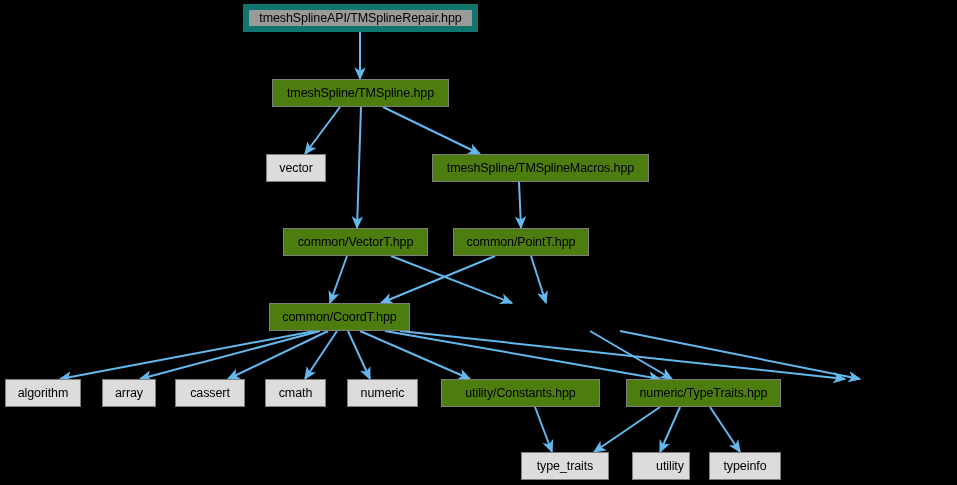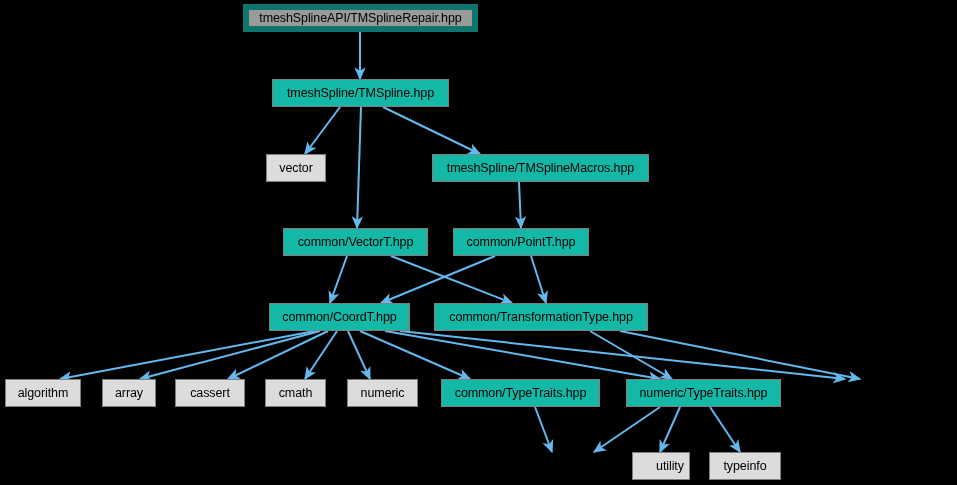--- a/index.html
+++ b/index.html
@@ -32,21 +32,21 @@
     font-size: 12.5px;
     color: #000000;
     white-space: nowrap;
     letter-spacing: -0.1px;
     z-index: 5;
   }
   .node.sys {
     background: #dcdcdc;
   }
   .node.proj {
-    background: #14b8a6;
+    background: #4d7c0f;
   }
   .node.root {
     background: #9a9a9a;
     border: 6px solid #0f766e;
   }
   .node-label {
     pointer-events: none;
   }
 </style>
 </head>
@@ -97,43 +97,43 @@
     </div>
     <div class="node proj" style="left: 283px; top: 228px; width: 145px; height: 28px;">
       <span class="node-label">common/VectorT.hpp</span>
     </div>
     <div class="node proj" style="left: 453px; top: 228px; width: 136px; height: 28px;">
       <span class="node-label">common/PointT.hpp</span>
     </div>
     <div class="node proj" style="left: 269px; top: 303px; width: 141px; height: 28px;">
       <span class="node-label">common/CoordT.hpp</span>
     </div>
-    <div class="node proj" style="left: 434px; top: 303px; width: 214px; height: 28px;">
-      <span class="node-label">common/TransformationType.hpp</span>
-    </div>
     <div class="node sys" style="left: 5px; top: 379px; width: 76px; height: 28px;">
       <span class="node-label">algorithm</span>
     </div>
     <div class="node sys" style="left: 102px; top: 379px; width: 54px; height: 28px;">
       <span class="node-label">array</span>
     </div>
     <div class="node sys" style="left: 175px; top: 379px; width: 70px; height: 28px;">
       <span class="node-label">cassert</span>
     </div>
     <div class="node sys" style="left: 265px; top: 379px; width: 61px; height: 28px;">
       <span class="node-label">cmath</span>
     </div>
     <div class="node sys" style="left: 347px; top: 379px; width: 71px; height: 28px;">
       <span class="node-label">numeric</span>
     </div>
     <div class="node proj" style="left: 441px; top: 379px; width: 159px; height: 28px;">
-      <span class="node-label">common/TypeTraits.hpp</span>
+      <span class="node-label">utility/Constants.hpp</span>
     </div>
     <div class="node proj" style="left: 626px; top: 379px; width: 155px; height: 28px;">
       <span class="node-label">numeric/TypeTraits.hpp</span>
+    </div>
+    <div class="node sys" style="left: 521px; top: 452px; width: 88px; height: 28px;">
+      <span class="node-label">type_traits</span>
     </div>
     <div class="node sys" style="left: 632px; top: 452px; width: 58px; height: 28px; padding-left: 18px;">
       <span class="node-label">utility</span>
     </div>
     <div class="node sys" style="left: 709px; top: 452px; width: 72px; height: 28px;">
       <span class="node-label">typeinfo</span>
     </div>
   </div>
 
 </body></html>

